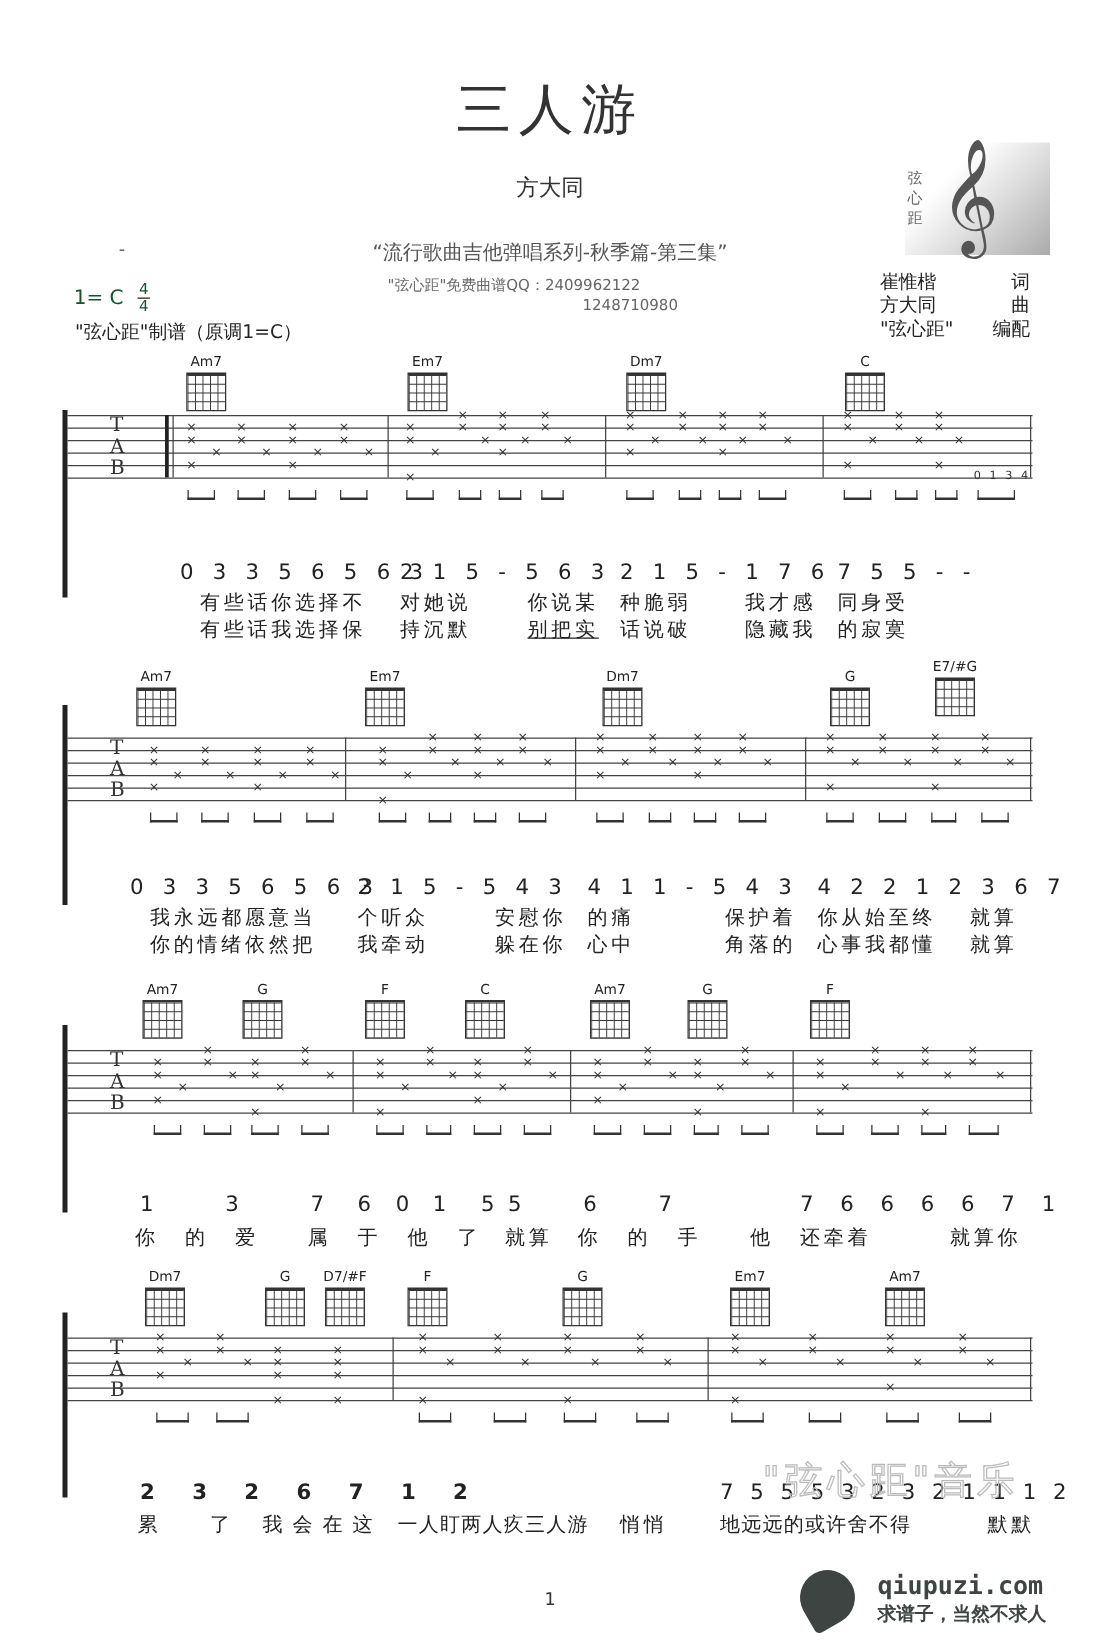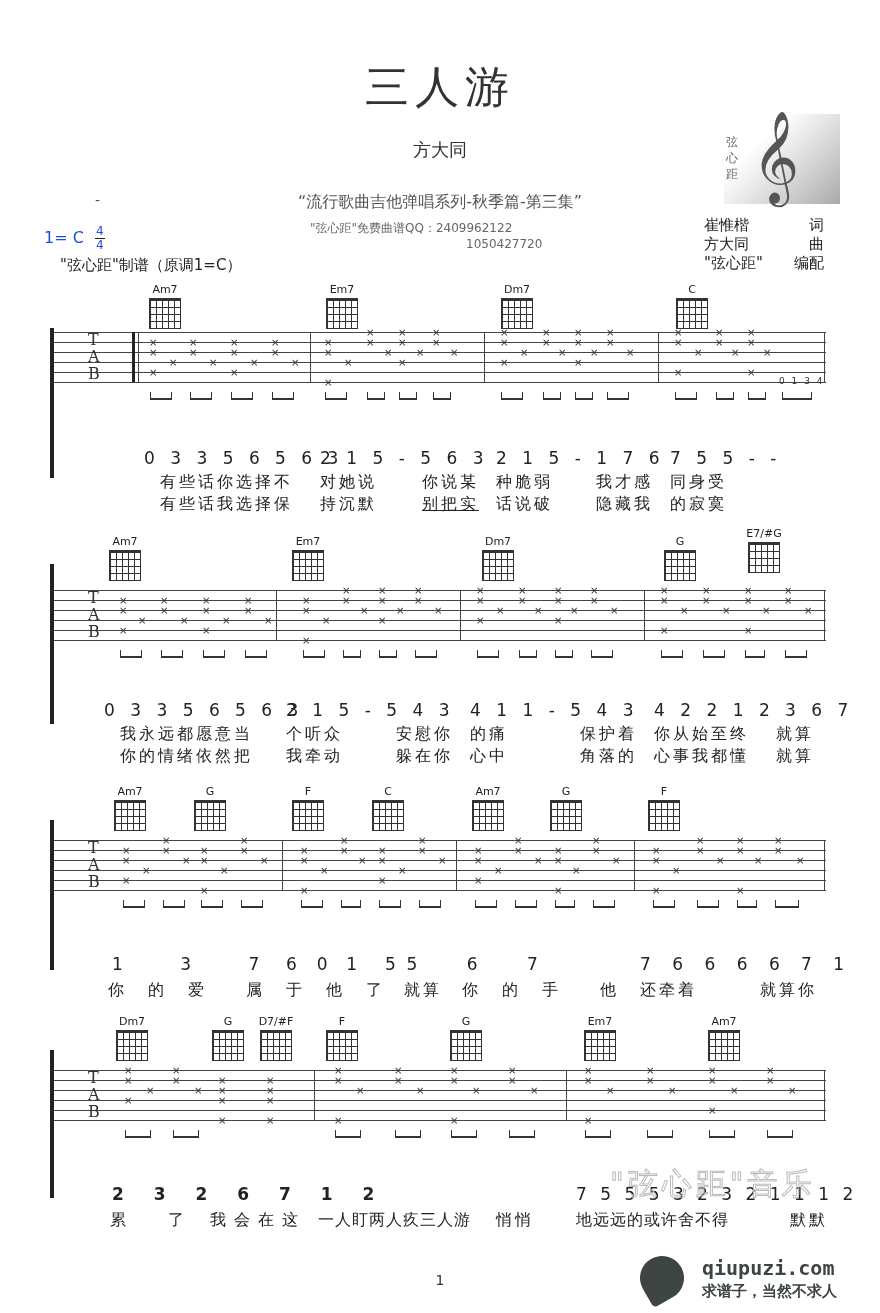--- a/index.html
+++ b/index.html
@@ -3,21 +3,21 @@
 <meta charset="utf-8">
 <style>
   body { margin:0; background:#fff; }
   .page { position:relative; width:880px; height:1313px; background:#fff; overflow:hidden; font-family:"DejaVu Sans", sans-serif; color:#222; }
   .abs { position:absolute; }
   .title { left:0; width:880px; top:58px; text-align:center; font-size:44px; letter-spacing:6px; color:#333; font-weight:400; }
   .artist { left:0; width:880px; top:138px; text-align:center; font-size:18px; color:#333; }
   .series { left:0; width:880px; top:192px; text-align:center; font-size:16px; color:#555; }
   .qq { left:310px; top:220px; font-size:12px; color:#666; line-height:16px; }
   .qq .num2 { padding-left:156px; display:block; }
-  .key { left:44px; top:226px; font-size:16px; color:#1d4ed8; }
+  .key { left:59px; top:226px; font-size:16px; color:#14532d; }
   .frac { display:inline-block; vertical-align:middle; text-align:center; font-size:12px; line-height:11px; margin-left:6px; }
   .frac span { display:block; }
   .frac .line { border-top:1px solid #222; width:10px; margin:1px auto; }
   .maker { left:60px; top:256px; font-size:15px; color:#222; }
   .credits { left:704px; top:216px; width:120px; font-size:15px; line-height:19px; color:#222; }
   .credits .row { display:flex; justify-content:space-between; }
   .logo { left:724px; top:114px; width:116px; height:90px; background:linear-gradient(135deg,#fff 30%,#ddd 60%,#aaa 100%); }
   .logo .vtext { position:absolute; left:2px; top:20px; font-size:12px; color:#666; width:14px; line-height:16px; }
   .logo .clef { position:absolute; left:28px; top:-4px; font-size:80px; color:#555; font-family:"DejaVu Serif", serif; }
   .dash { left:95px; top:192px; font-size:14px; color:#555; }
@@ -47,21 +47,21 @@
 <body>
 
 <div class="page">
 
   <div class="abs title">三人游</div>
   <div class="abs artist">方大同</div>
   <div class="abs dash">-</div>
   <div class="abs series">“流行歌曲吉他弹唱系列-秋季篇-第三集”</div>
   <div class="abs qq">
     <span>"弦心距"免费曲谱QQ：2409962122</span>
-    <span class="num2">1050427720</span>
+    <span class="num2">1248710980</span>
   </div>
   <div class="abs key">
     <span>1= C</span>
     <span class="frac">
       <span>4</span>
       <span class="line"></span>
       <span>4</span>
     </span>
   </div>
   <div class="abs maker">"弦心距"制谱（原调1=C）</div>

